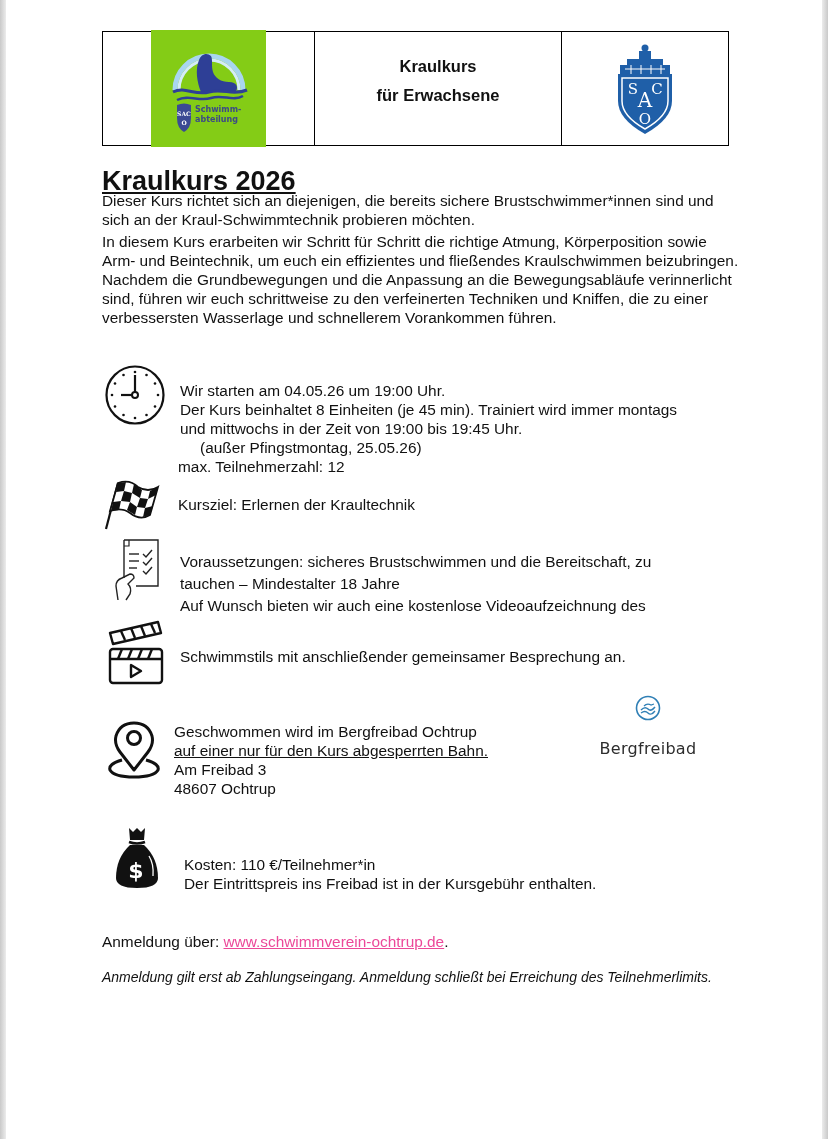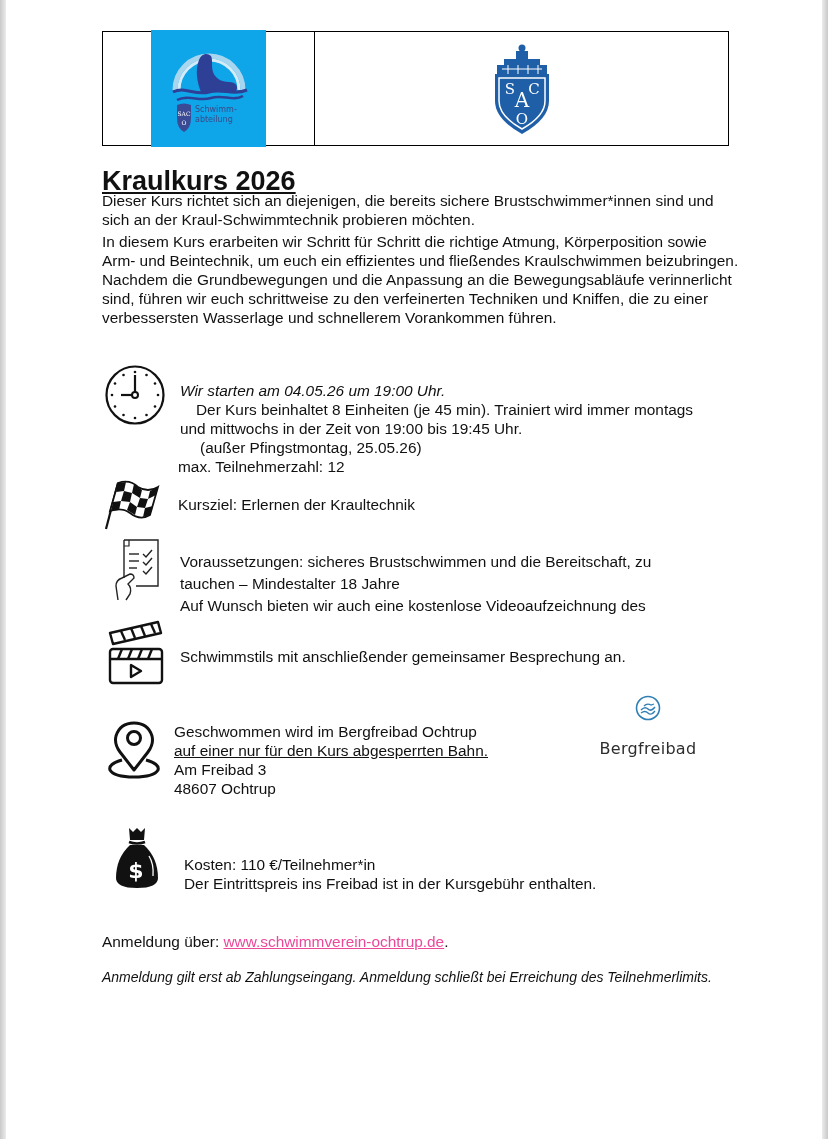--- a/index.html
+++ b/index.html
@@ -14,21 +14,21 @@
     background: linear-gradient(to left, #c9c9c9, #ececec); }
 
   .header-table { position: absolute; left: 102px; top: 31px; width: 627px; height: 115px;
     border: 1px solid #000; box-sizing: border-box; display: flex; }
   .cell { height: 100%; box-sizing: border-box; position: relative; }
   .cell-1 { width: 212px; border-right: 1px solid #000; }
   .cell-2 { width: 247px; border-right: 1px solid #000; display: flex; flex-direction: column;
     align-items: center; justify-content: center; font-weight: bold; font-size: 16.5px; line-height: 29px; padding-bottom: 16px; }
   .cell-3 { flex: 1; display: flex; align-items: center; justify-content: center; }
 
-  .logo-left { position: absolute; left: 48px; top: -2px; width: 115px; height: 117px; background: #0ea5e9; }
+  .logo-left { position: absolute; left: 48px; top: -2px; width: 115px; height: 117px; background: #84cc16; font-weight: bold; }
   .logo-left svg { display: block; }
   .logo-text { position: absolute; left: 41px; top: 73px; font-size: 8px; line-height: 10px; color: #3c4a86; font-family: "DejaVu Sans", sans-serif; }
 
   .title { position: absolute; left: 102px; top: 166px; font-size: 27px; font-weight: bold; text-decoration: underline; text-decoration-thickness: 2px; text-underline-offset: 2px; }
 
   .para { position: absolute; left: 102px; width: 640px; font-size: 15.4px; line-height: 19px; }
   .p1 { top: 191px; }
   .p2 { top: 232px; }
 
   .row-icon { position: absolute; }
@@ -57,20 +57,24 @@
         <path d="M26 70 C38 64 48 72 60 68 C72 64 82 72 92 66" fill="none" stroke="#2e3f96" stroke-width="2.5"></path>
         <path d="M26 75 L26 88 Q26 98 33 102 Q40 98 40 88 L40 75 Q33 72 26 75 Z" fill="#3b4a94"></path>
         <text x="33" y="86" font-size="6" fill="#fff" text-anchor="middle" font-family="DejaVu Serif, serif">SAC</text>
         <text x="33" y="95" font-size="6" fill="#fff" text-anchor="middle" font-family="DejaVu Serif, serif">O</text>
       </svg>
       <div class="logo-text" style="left:44px; top:75px;">
         <div>Schwimm-</div>
         <div>abteilung</div>
       </div>
     </div>
+  </div>
+  <div class="cell cell-2">
+    <div>Kraulkurs</div>
+    <div>für Erwachsene</div>
   </div>
   <div class="cell cell-3">
     <svg width="60" height="92" viewBox="0 0 60 92">
       <circle cx="30" cy="5" r="3.5" fill="#1f5fa8"></circle>
       <rect x="24" y="8" width="12" height="8" fill="#1f5fa8"></rect>
       <rect x="12" y="16" width="36" height="6" fill="#1f5fa8"></rect>
       <rect x="5" y="22" width="50" height="9" fill="#1f5fa8"></rect>
       <g stroke="#fff" stroke-width="1">
         <line x1="10" y1="26" x2="50" y2="26"></line>
         <line x1="16" y1="22" x2="16" y2="31"></line>
@@ -105,22 +109,22 @@
       <circle cx="19.5" cy="51" r="1.3"></circle>
       <circle cx="11" cy="42.5" r="1.3"></circle>
     <circle cx="8" cy="31" r="1.3"></circle>
       <circle cx="11" cy="19.5" r="1.3"></circle>
       <circle cx="19.5" cy="11" r="1.3"></circle>
   </g>
   <line x1="31" y1="11" x2="31" y2="28" stroke="#111" stroke-width="2.2"></line>
   <line x1="17" y1="31" x2="28" y2="31" stroke="#111" stroke-width="2.2"></line>
   <circle cx="31" cy="31" r="3" fill="#fff" stroke="#111" stroke-width="2"></circle>
 </svg>
-<div class="txt" style="left:180px; top:381px;font-style:italic;">Wir starten am 04.05.26 um 19:00 Uhr.</div>
-<div class="txt" style="left:180px; top:400px;margin-left:16px;">Der Kurs beinhaltet 8 Einheiten (je 45 min). Trainiert wird immer montags</div>
+<div class="txt" style="left:180px; top:381px;">Wir starten am 04.05.26 um 19:00 Uhr.</div>
+<div class="txt" style="left:180px; top:400px;">Der Kurs beinhaltet 8 Einheiten (je 45 min). Trainiert wird immer montags</div>
 <div class="txt" style="left:180px; top:419px;">und mittwochs in der Zeit von 19:00 bis 19:45 Uhr.</div>
 <div class="txt" style="left:200px; top:438px;">(außer Pfingstmontag, 25.05.26)</div>
 <div class="txt" style="left:178px; top:457px;">max. Teilnehmerzahl: 12</div>
 
 <svg class="row-icon" style="left:104px; top:479px;" width="56" height="52" viewBox="0 0 56 52">
   <line x1="14" y1="4" x2="2" y2="50" stroke="#111" stroke-width="2.2"></line>
   <path d="M14 4 Q26 0 34 8 Q44 14 54 8 L46 36 Q36 42 26 34 Q18 28 6 32 Z" fill="#fff" stroke="#111" stroke-width="1.8"></path>
   <g fill="#111">
     <path d="M14 4 L22 3 L20 12 L12 13 Z"></path>
     <path d="M30 5 L38 11 L36 19 L28 14 Z"></path>

